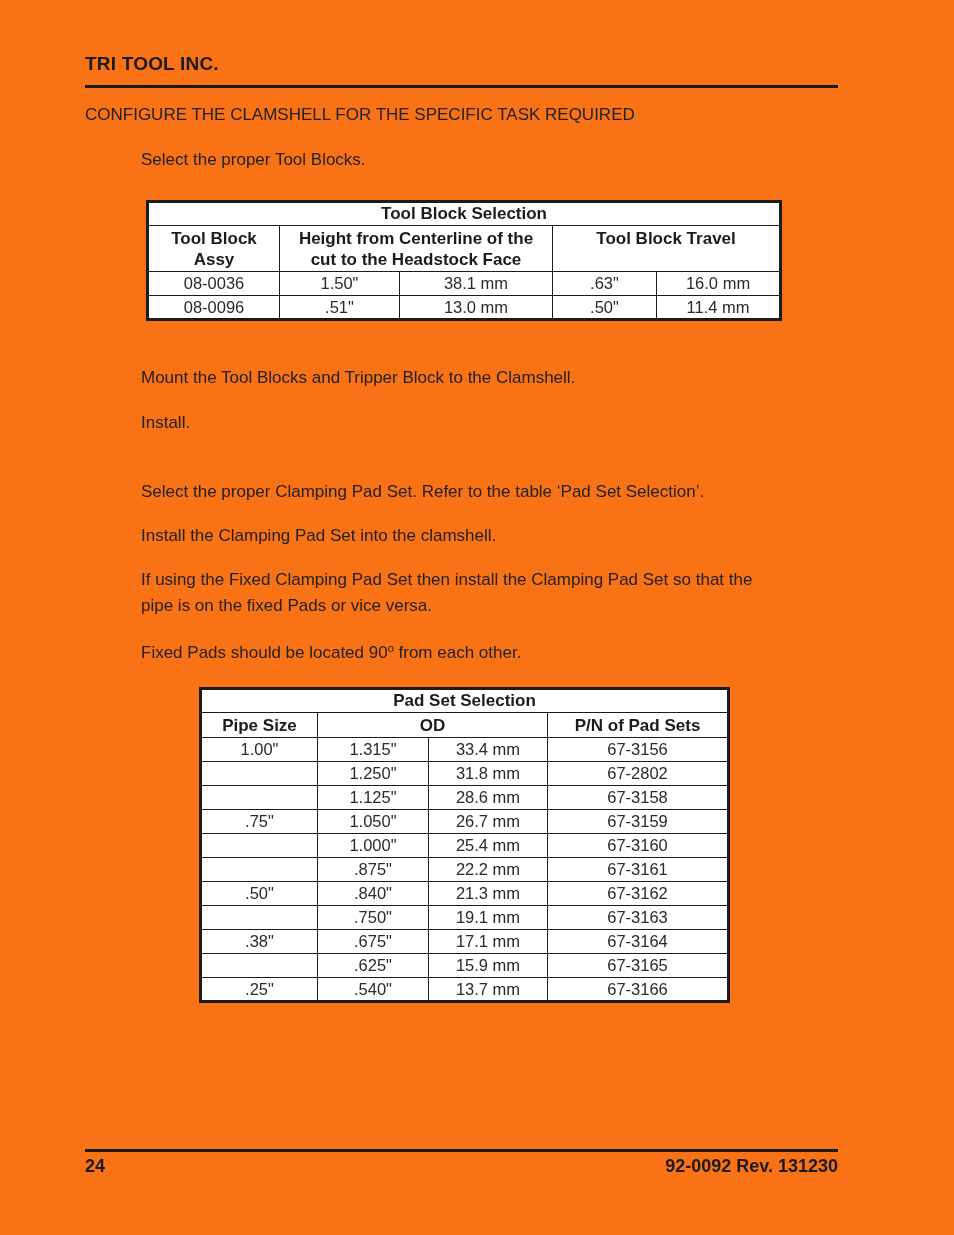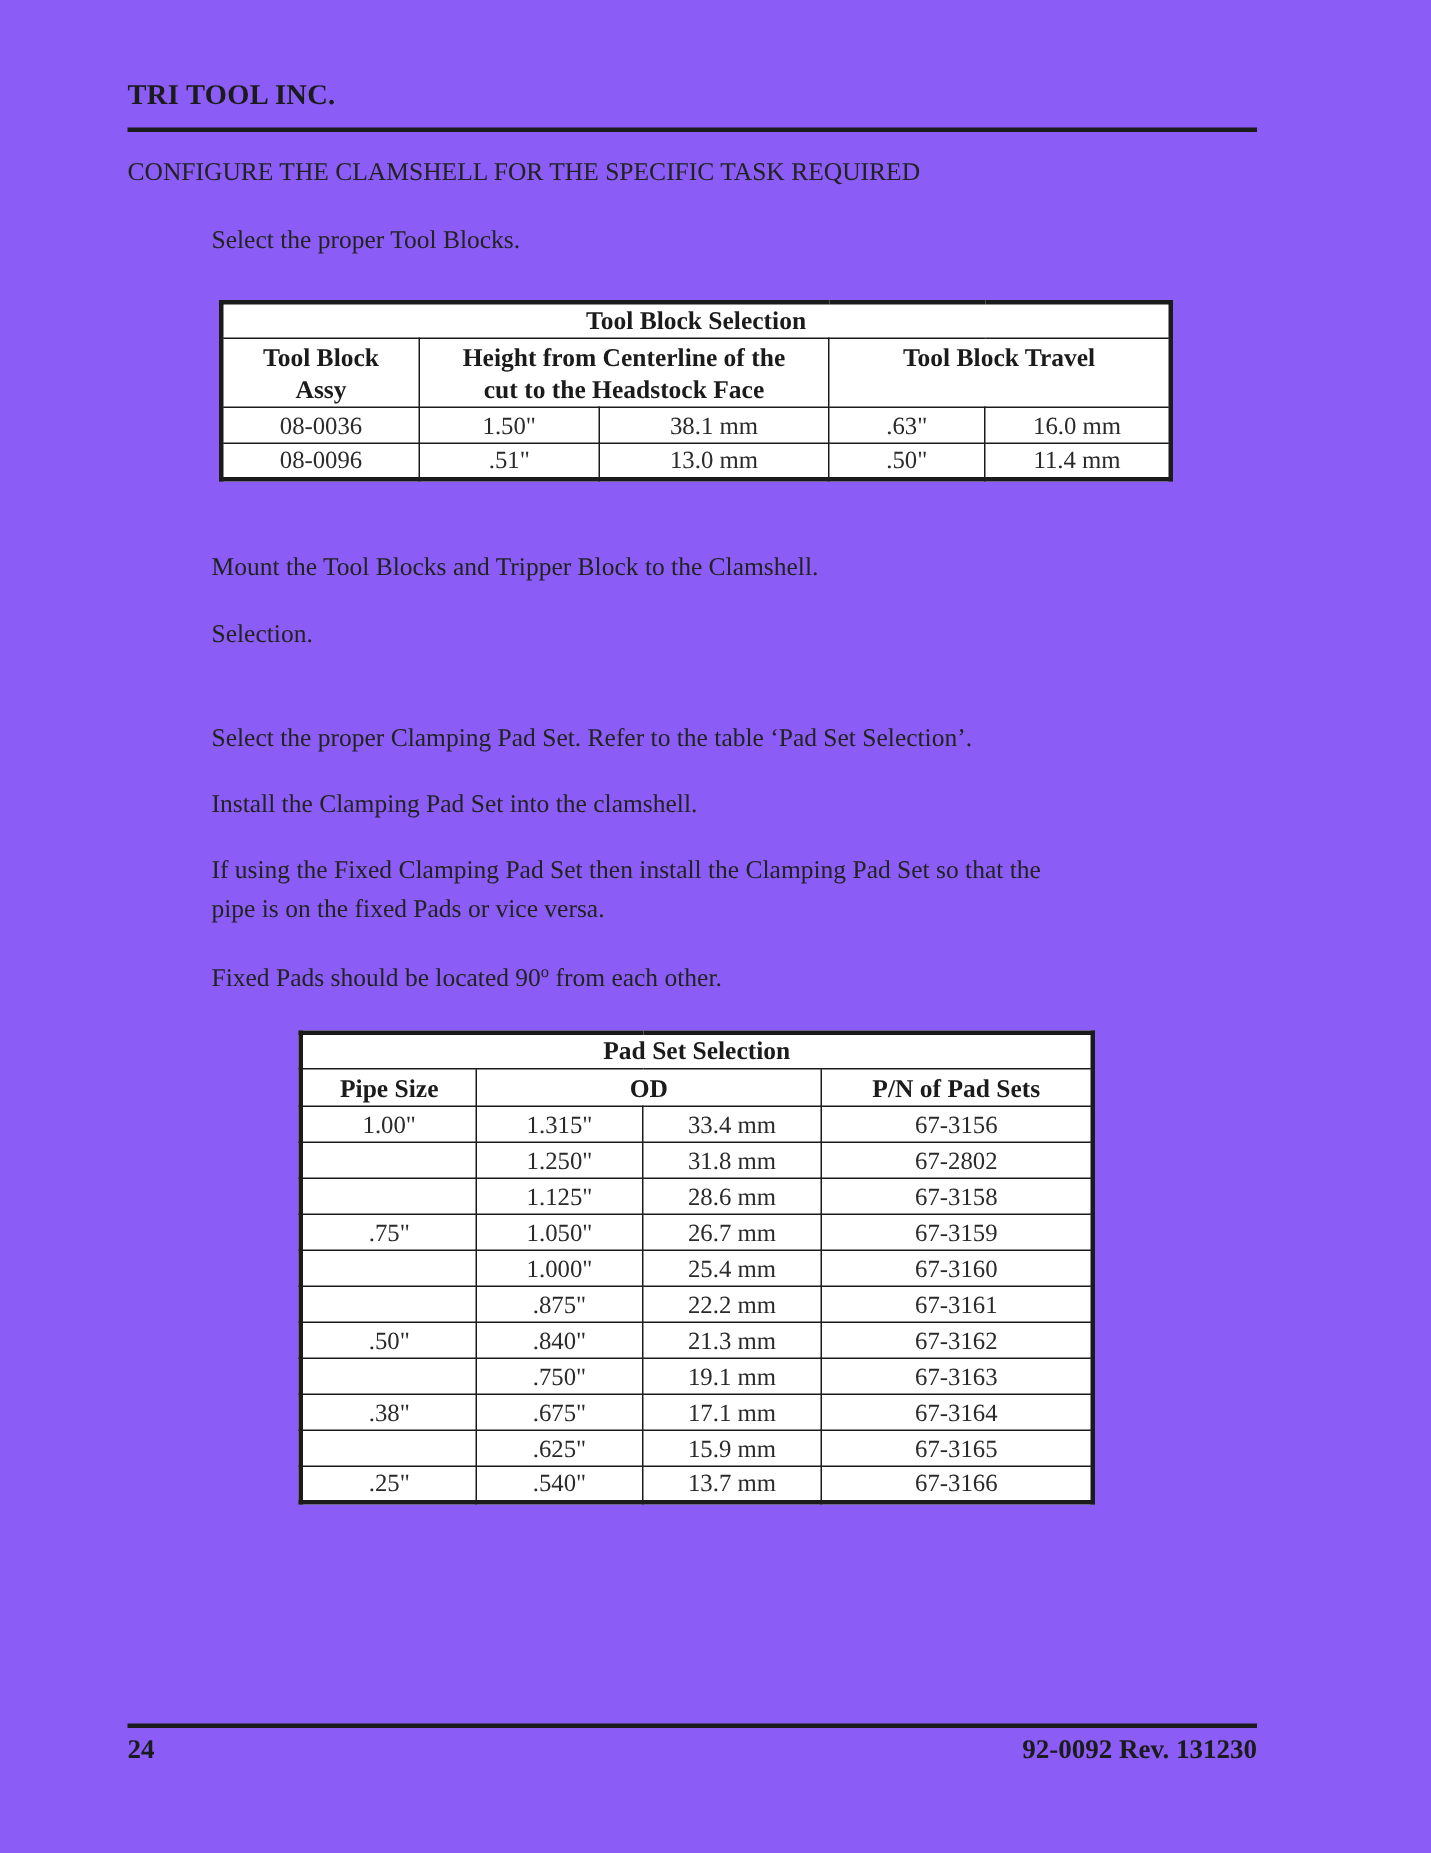--- a/index.html
+++ b/index.html
@@ -5,23 +5,22 @@
   * { margin: 0; padding: 0; box-sizing: border-box; }
   html, body { background: #ffffff; }
   body {
     width: 954px; height: 1235px;
     font-family: "Liberation Sans", "DejaVu Sans", sans-serif;
     color: #1e1e1e;
   }
   .page {
     position: relative;
     width: 954px; height: 1235px;
-    background: #8b5cf6;
+    background: #f97316;
     overflow: hidden;
-    font-family: Liberation Serif, serif;
   }
   .company-title {
     position: absolute; left: 85px; top: 52px;
     font-size: 19px; font-weight: bold; letter-spacing: 0.2px;
     line-height: 24px; color: #1b1b1b;
   }
   .rule {
     position: absolute; left: 85px; width: 753px; height: 3px;
     background: #1b1b1b;
   }
@@ -124,21 +123,21 @@
           <td>13.0 mm</td>
           <td>.50"</td>
           <td>11.4 mm</td>
         </tr>
       </tbody>
   </table>
 
   <div class="body-text indent p-mount">Mount the Tool Blocks and Tripper Block to the Clamshell.</div>
 
   <div class="body-text indent p-check">
-    <div>Selection.</div>
+    <div>Install.</div>
   </div>
 
   <div class="body-text indent p-install">Install the Clamping Pad Set into the clamshell.</div>
 
   <div class="body-text indent p-select-pad">Select the proper Clamping Pad Set. Refer to the table ‘Pad Set Selection’.</div>
 
   <div class="body-text indent p-if-using">
     <div>If using the Fixed Clamping Pad Set then install the Clamping Pad Set so that the</div>
     <div>pipe is on the fixed Pads or vice versa.</div>
   </div>

